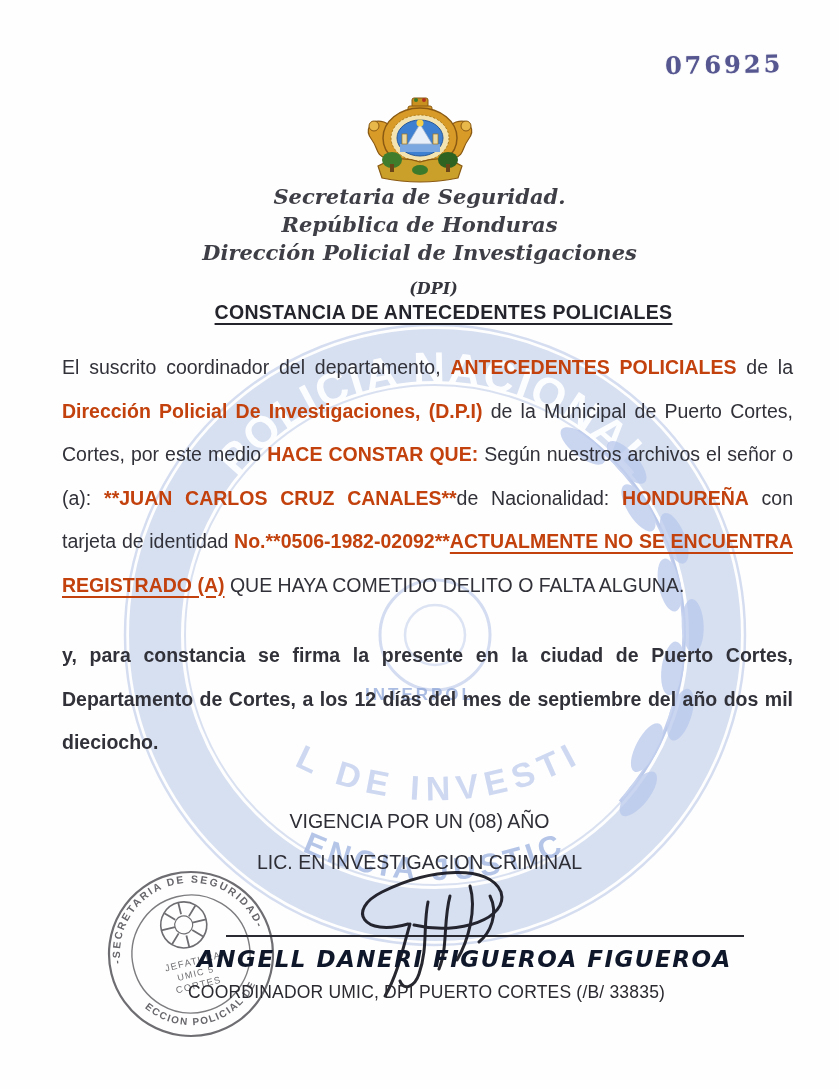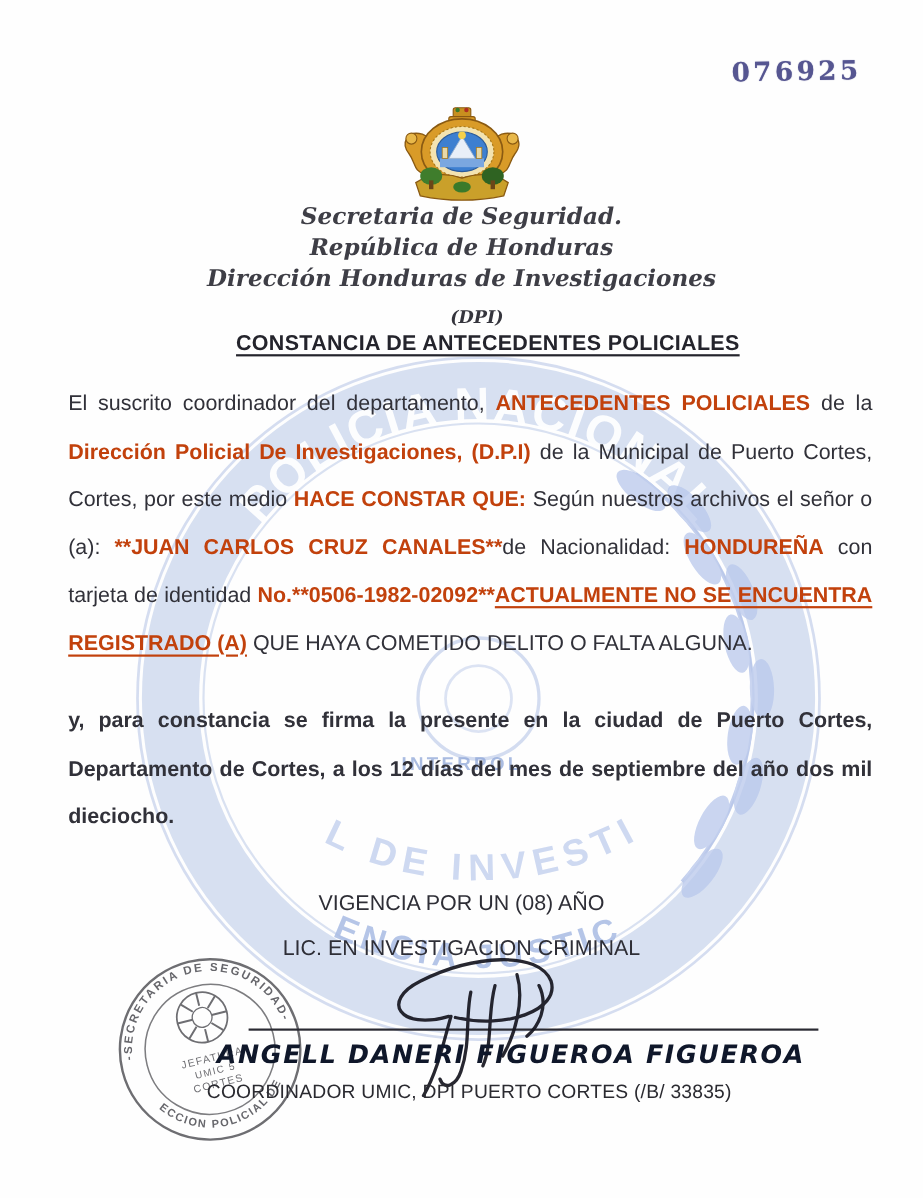--- a/index.html
+++ b/index.html
@@ -150,21 +150,21 @@
       <ellipse cx="54" cy="64" rx="10" ry="8" fill="#3f7d2c"></ellipse>
       <rect x="52" y="68" width="4" height="8" fill="#6b4618"></rect>
       <ellipse cx="110" cy="64" rx="10" ry="8" fill="#2f6322"></ellipse>
       <rect x="108" y="68" width="4" height="8" fill="#6b4618"></rect>
       <ellipse cx="82" cy="74" rx="8" ry="5" fill="#3a7a2a"></ellipse>
     </svg>
 
     <div class="script-head">
       <div>Secretaria de Seguridad.</div>
       <div>República de Honduras</div>
-      <div>Dirección Honduras de Investigaciones</div>
+      <div>Dirección Policial de Investigaciones</div>
     </div>
 
     <div class="dpi-line">(DPI)</div>
 
     <div class="doc-title">CONSTANCIA DE ANTECEDENTES POLICIALES</div>
 
     <div class="body-text">
       <p><span>El suscrito coordinador del departamento, </span><span class="b">ANTECEDENTES POLICIALES</span><span> de la </span><span class="b">Dirección Policial De Investigaciones, (D.P.I)</span><span> de la Municipal de Puerto Cortes, Cortes, por este medio </span><span class="b">HACE CONSTAR QUE:</span><span> Según nuestros archivos el señor o (a): </span><span class="b">**JUAN CARLOS CRUZ CANALES**</span><span>de Nacionalidad: </span><span class="b">HONDUREÑA</span><span> con tarjeta de identidad </span><span class="b">No.**0506-1982-02092**</span><span class="b u">ACTUALMENTE NO SE ENCUENTRA REGISTRADO (A)</span><span> QUE HAYA COMETIDO DELITO O FALTA ALGUNA.</span></p>
       <p class="para2">y, para constancia se firma la presente en la ciudad de Puerto Cortes, Departamento de Cortes, a los 12 días del mes de septiembre del año dos mil dieciocho.</p>
     </div>

